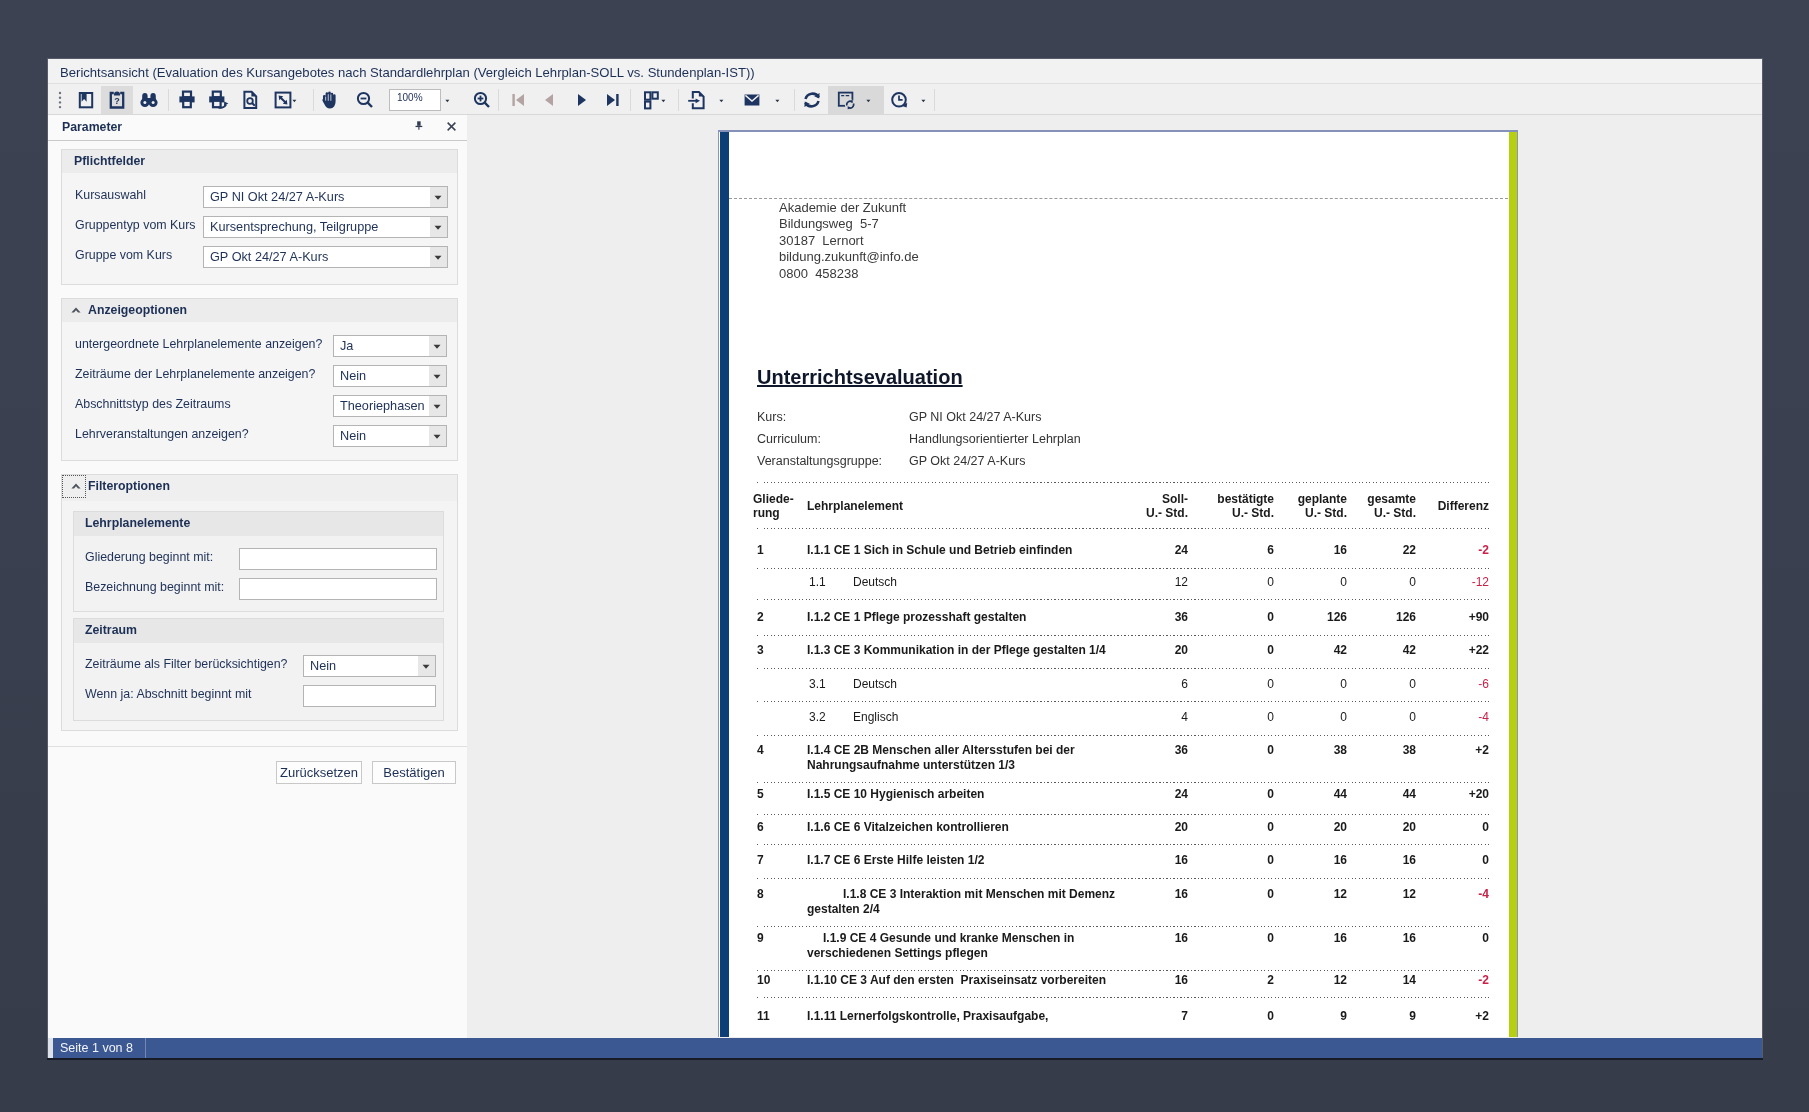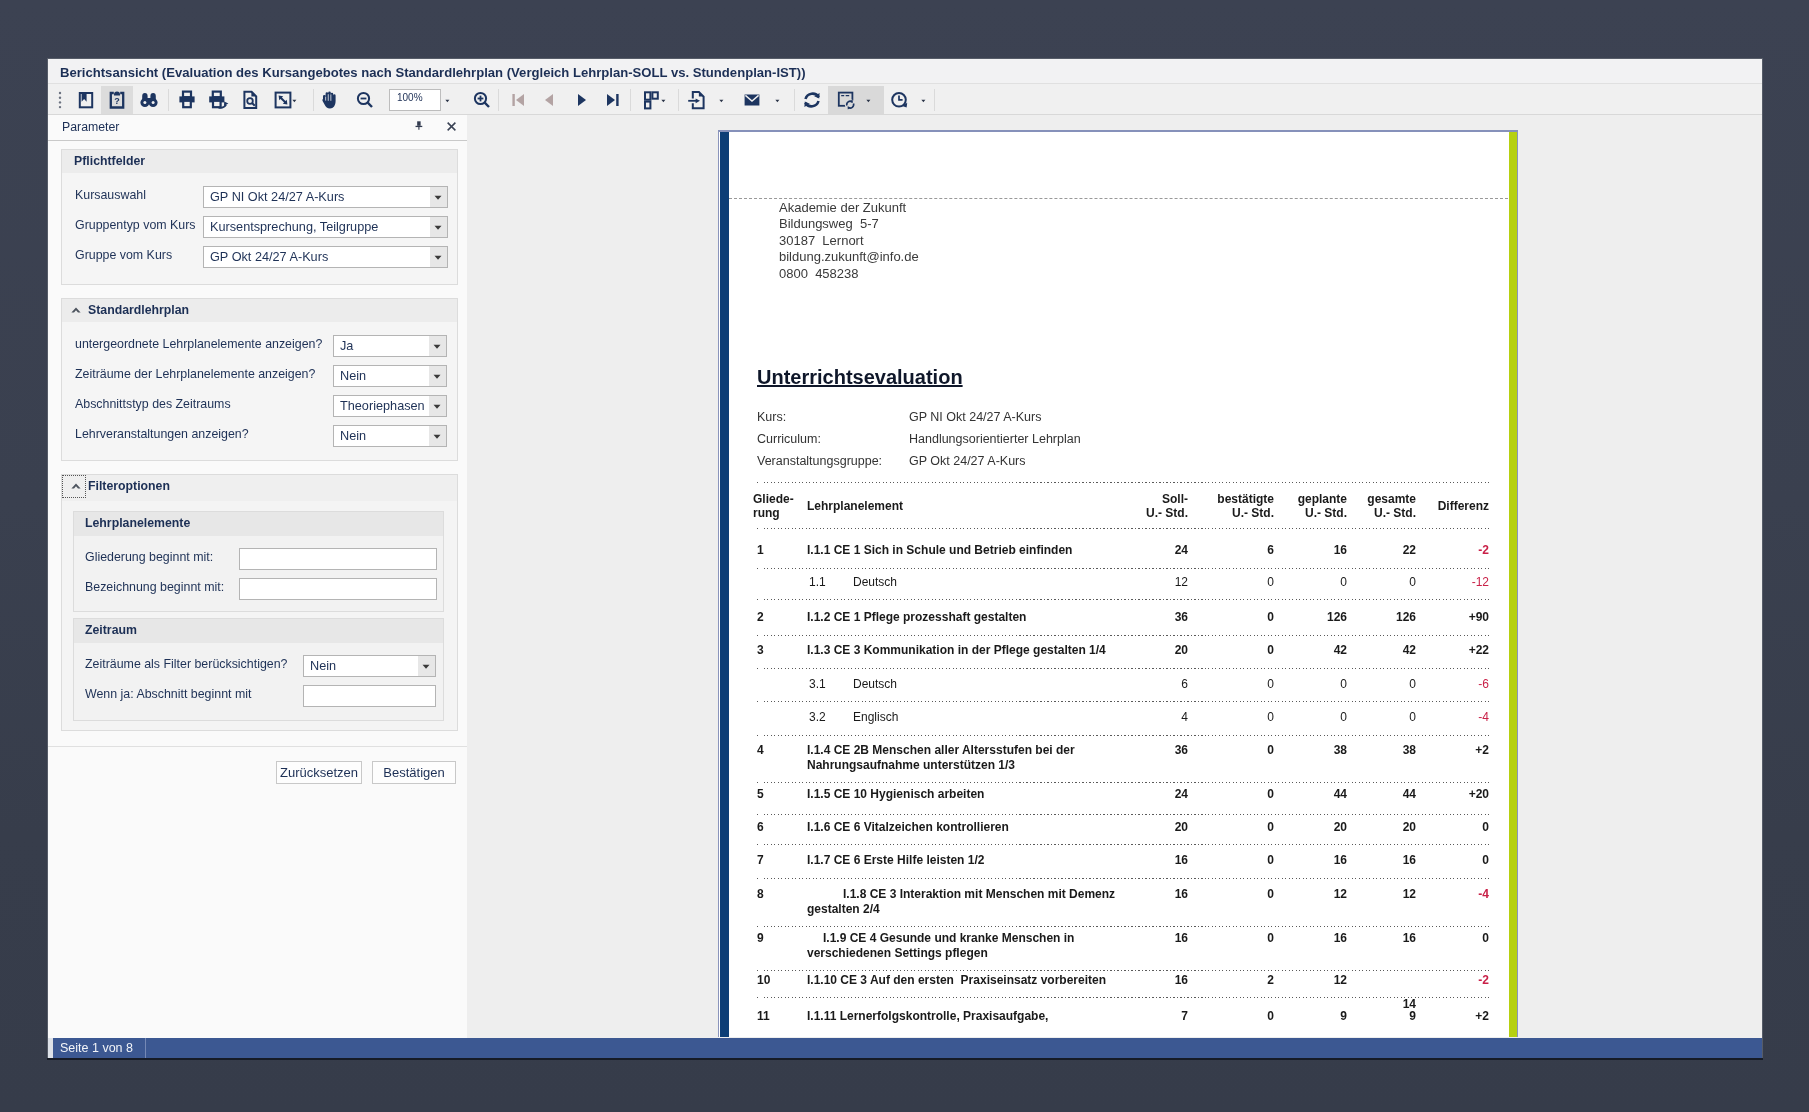--- a/index.html
+++ b/index.html
@@ -14,21 +14,21 @@
 .tin{position:absolute;background:#fff;border:1px solid #b4b4b4;height:20px;}
 .ghead{position:absolute;background:#ececec;}
 .dot{position:absolute;height:1px;background-image:repeating-linear-gradient(90deg,#5a5a5a 0,#5a5a5a 1px,transparent 1px,transparent 3.5px);}
 .num{position:absolute;font-size:12px;color:#1a1a1a;white-space:nowrap;transform:translateX(-100%);}
 .rowt{position:absolute;font-size:12px;color:#1a1a1a;white-space:nowrap;}
 </style></head><body>
 <div id="canvas">
 
 <div class="abs" style="left:47px;top:58px;width:1716px;height:1002px;background:#f0f0f0;border:1px solid #565c68;box-sizing:border-box;"></div>
 <div class="abs" style="left:48px;top:59px;width:1714px;height:25px;background:#f2f2f3;border-bottom:1px solid #e0e0e0;box-sizing:border-box;"></div>
-<div class="abs" style="left:60px;top:65px;font-size:13.1px;color:#1c2f55;white-space:nowrap;font-weight:bold;">Berichtsansicht (Evaluation des Kursangebotes nach Standardlehrplan (Vergleich Lehrplan-SOLL vs. Stundenplan-IST))</div>
+<div class="abs" style="left:60px;top:65px;font-size:13.1px;color:#1c2f55;white-space:nowrap;">Berichtsansicht (Evaluation des Kursangebotes nach Standardlehrplan (Vergleich Lehrplan-SOLL vs. Stundenplan-IST))</div>
 <div class="abs" style="left:48px;top:84px;width:1714px;height:31px;background:#f0f0f0;border-bottom:1px solid #d8d8d8;box-sizing:border-box;"></div>
 <div class="abs" style="left:48px;top:115px;width:419px;height:923px;background:#fafafa;"></div>
 <div class="abs" style="left:467px;top:115px;width:1px;height:923px;background:#e2e2e2;"></div>
 <div class="abs" style="left:467px;top:115px;width:1295px;height:923px;background:#eeeeee;"></div>
 <div class="abs" style="left:48px;top:1038px;width:1714px;height:20px;background:#3c5892;"></div>
 <div class="abs" style="left:48px;top:1038px;width:5px;height:20px;background:#dde1e8;"></div>
 <div class="abs" style="left:60px;top:1041px;font-size:12.5px;color:#f2f4f8;">Seite 1 von 8</div>
 <div class="abs" style="left:145px;top:1038px;width:1px;height:20px;background:#7588b5;"></div>
 <div class="abs" style="left:47px;top:1058px;width:1716px;height:2px;background:#161b26;"></div>
 <div class="abs" style="left:101px;top:86px;width:32px;height:28px;background:#dcdcdc;"></div>
@@ -174,21 +174,21 @@
       <path d="M4,10 h7 l-3.5,4 z" fill="#2b3548"></path>
     </svg>
 <svg class="abs" style="left:887px;top:88px;" width="24" height="24" viewBox="0 0 24 24">
       <circle cx="12" cy="11.8" r="6.8" fill="none" stroke="#1d3560" stroke-width="2"></circle>
       <path d="M12,7.4 V11.8 H15.6" fill="none" stroke="#1d3560" stroke-width="1.7"></path>
       <path d="M20.2,14.8 l-0.6,4.6 -4.4,-1.4 z" fill="#1d3560"></path>
     </svg>
 <svg class="abs" style="left:919px;top:90px;" width="14" height="22" viewBox="0 0 24 24">
       <path d="M4,10 h7 l-3.5,4 z" fill="#2b3548"></path>
     </svg>
-<div class="abs" style="left:62px;top:120px;font-size:12.3px;font-weight:normal;color:#1c2f55;">Parameter</div>
+<div class="abs" style="left:62px;top:120px;font-size:12.3px;font-weight:bold;color:#1c2f55;">Parameter</div>
 <svg class="abs" style="left:412px;top:118px;" width="18" height="18" viewBox="0 0 24 24">
       <rect x="6.9" y="4.4" width="4.6" height="6" fill="#333c50"></rect>
       <rect x="4.7" y="10.4" width="9" height="1.7" fill="#333c50"></rect>
       <line x1="9.2" y1="12.1" x2="9.2" y2="15.6" stroke="#333c50" stroke-width="1.5"></line>
     </svg>
 <svg class="abs" style="left:444px;top:119px;" width="19" height="19" viewBox="0 0 24 24">
       <path d="M4.6,4.6 L14.4,14.4 M14.4,4.6 L4.6,14.4" stroke="#3a4254" stroke-width="1.9"></path>
     </svg>
 <div class="abs" style="left:48px;top:140px;width:419px;height:1px;background:#c9c9c9;"></div>
 <div class="abs" style="left:61px;top:149px;width:397px;height:136px;background:#f5f5f5;border:1px solid #dcdcdc;box-sizing:border-box;"></div>
@@ -216,21 +216,21 @@
 <div class="combo" style="left:203px;top:246px;width:243px;">
       <span class="tx">GP Okt 24/27 A-Kurs</span>
       <span class="btn">
         <svg width="8" height="5" viewBox="0 0 8 5">
           <path d="M0.5,0.8 h7 l-3.5,3.9 z" fill="#3a3a3a"></path>
         </svg>
       </span>
     </div>
 <div class="abs" style="left:61px;top:298px;width:397px;height:163px;background:#f5f5f5;border:1px solid #dcdcdc;box-sizing:border-box;"></div>
     <div class="ghead" style="left:62px;top:299px;width:395px;height:23px;background:#ececec;"></div>
-    <div class="abs" style="left:88px;top:303px;font-size:12.3px;font-weight:bold;color:#1c2f55;white-space:nowrap;">Standardlehrplan</div>
+    <div class="abs" style="left:88px;top:303px;font-size:12.3px;font-weight:bold;color:#1c2f55;white-space:nowrap;">Anzeigeoptionen</div>
     <svg class="abs" style="left:70px;top:304px;" width="12" height="12" viewBox="0 0 12 12">
       <path d="M6,3.6 L10.6,8.6 H8 L6,6.3 L4,8.6 H1.4 z" fill="#4d545e"></path>
     </svg>
 <div class="lbl" style="left:75px;top:337px;">untergeordnete Lehrplanelemente anzeigen?</div>
 <div class="combo" style="left:333px;top:335px;width:112px;">
       <span class="tx">Ja</span>
       <span class="btn">
         <svg width="8" height="5" viewBox="0 0 8 5">
           <path d="M0.5,0.8 h7 l-3.5,3.9 z" fill="#3a3a3a"></path>
         </svg>
@@ -421,21 +421,21 @@
       <div class="num" style="left:555px;top:799px;font-weight:bold;color:#1a1a1a;">0</div>
       <div class="num" style="left:628px;top:799px;font-weight:bold;color:#1a1a1a;">16</div>
       <div class="num" style="left:697px;top:799px;font-weight:bold;color:#1a1a1a;">16</div>
       <div class="num" style="left:770px;top:799px;font-weight:bold;color:#1a1a1a;">0</div>
 <div class="dot" style="left:38px;top:838px;width:732px;"></div>
 <div class="rowt" style="left:38px;top:841px;font-weight:bold;">10</div>
       <div class="rowt" style="left:88px;top:841px;font-weight:bold;">I.1.10 CE 3 Auf den ersten&nbsp; Praxiseinsatz vorbereiten</div>
       <div class="num" style="left:469px;top:841px;font-weight:bold;color:#1a1a1a;">16</div>
       <div class="num" style="left:555px;top:841px;font-weight:bold;color:#1a1a1a;">2</div>
       <div class="num" style="left:628px;top:841px;font-weight:bold;color:#1a1a1a;">12</div>
-      <div class="num" style="left:697px;top:841px;font-weight:bold;color:#1a1a1a;margin-top:24px;">14</div>
+      <div class="num" style="left:697px;top:841px;font-weight:bold;color:#1a1a1a;">14</div>
       <div class="num" style="left:770px;top:841px;font-weight:bold;color:#c92148;">-2</div>
 <div class="dot" style="left:38px;top:865px;width:732px;"></div>
 <div class="rowt" style="left:38px;top:877px;font-weight:bold;">11</div>
       <div class="rowt" style="left:88px;top:877px;font-weight:bold;">I.1.11 Lernerfolgskontrolle, Praxisaufgabe,</div>
       <div class="num" style="left:469px;top:877px;font-weight:bold;color:#1a1a1a;">7</div>
       <div class="num" style="left:555px;top:877px;font-weight:bold;color:#1a1a1a;">0</div>
       <div class="num" style="left:628px;top:877px;font-weight:bold;color:#1a1a1a;">9</div>
       <div class="num" style="left:697px;top:877px;font-weight:bold;color:#1a1a1a;">9</div>
       <div class="num" style="left:770px;top:877px;font-weight:bold;color:#1a1a1a;">+2</div>
 </div>

